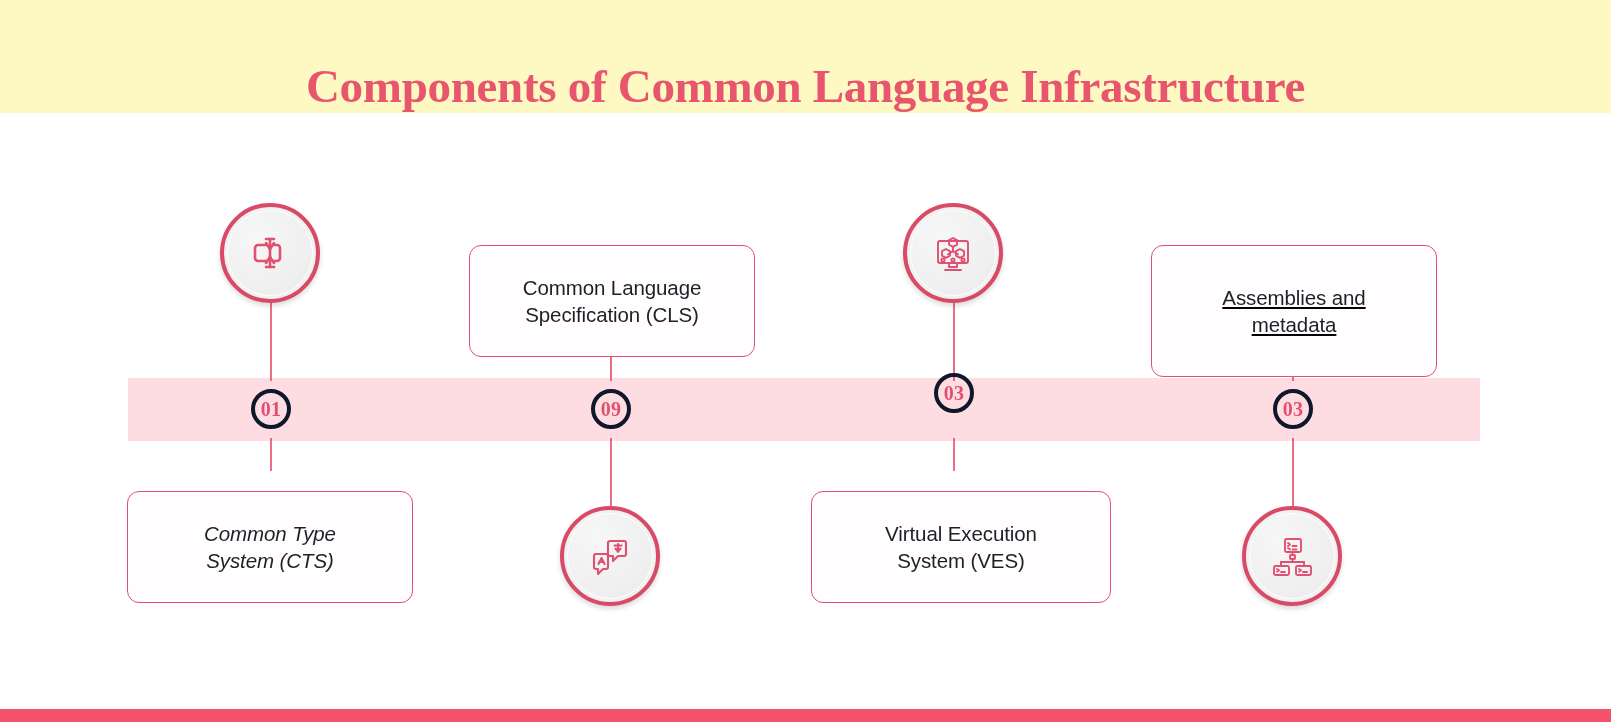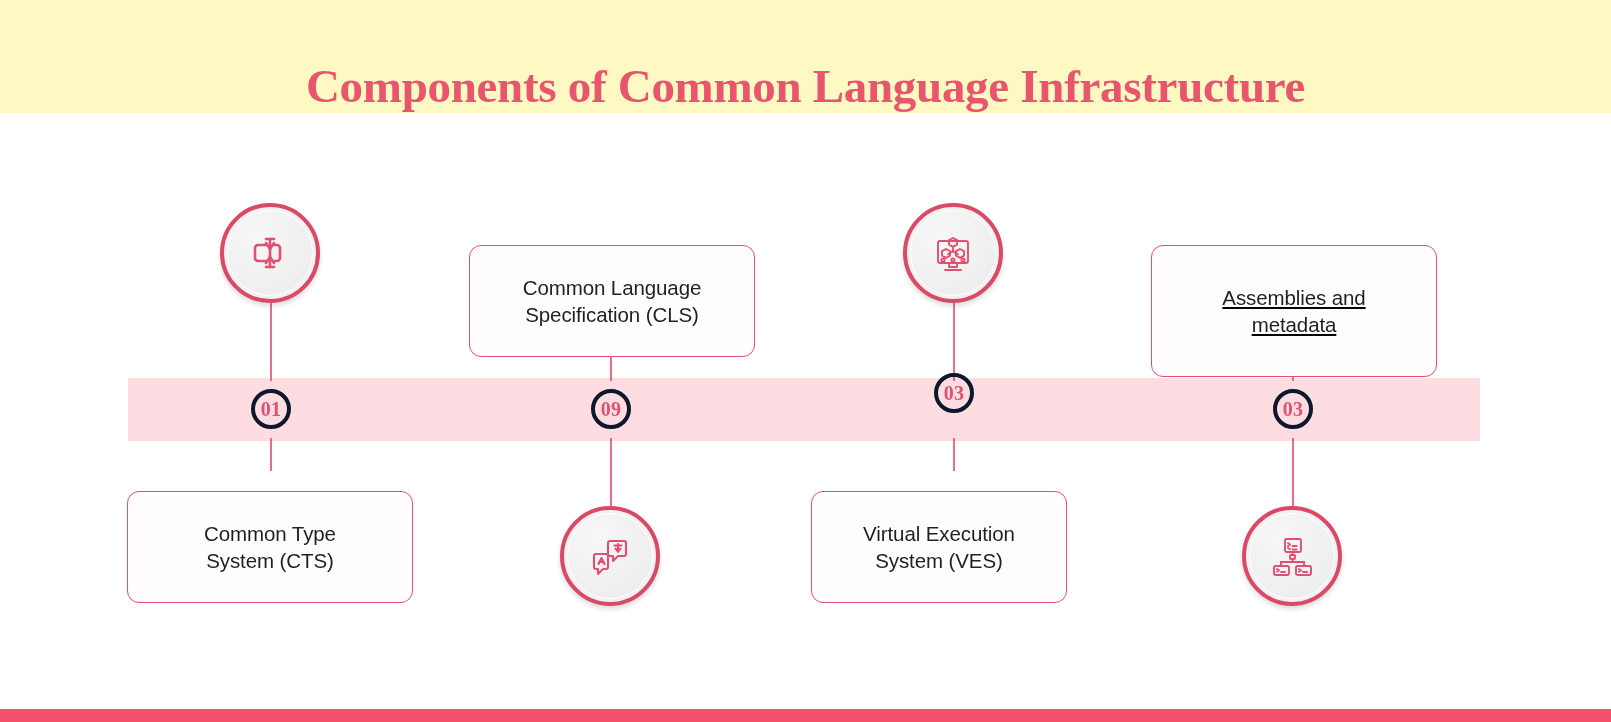--- a/index.html
+++ b/index.html
@@ -181,21 +181,21 @@
       <path d="M24 20 l4 -6"></path>
       <path d="M24 28 l-4 6"></path>
       <path d="M24 28 l4 6"></path>
     </svg>
   </div>
 
   <div class="num-badge" style="left:251px; top:276px;">
     <span>01</span>
   </div>
 
-  <div class="label-box" style="left:127px; top:358px; width:286px; height:112px;">
+  <div class="label-box" style="left:127px; top:358px; width:286px; height:112px;font-style:italic;">
     <div class="label-text">Common Type
 System (CTS)</div>
   </div>
 
   <div class="connector" style="left:610px; top:224px; height:44px;"></div>
 
   <div class="connector" style="left:610px; top:325px; height:70px;"></div>
 
   <div class="label-box" style="left:469px; top:112px; width:286px; height:112px;">
     <div class="label-text">Common Language
@@ -239,21 +239,21 @@
       <circle cx="14" cy="31" r="1.6"></circle>
       <circle cx="34" cy="31" r="1.6"></circle>
       <circle cx="24" cy="31" r="1.6"></circle>
     </svg>
   </div>
 
   <div class="num-badge" style="left:934px; top:260px;">
     <span>03</span>
   </div>
 
-  <div class="label-box" style="left:811px; top:358px; width:256px; height:112px;">
+  <div class="label-box" style="left:811px; top:358px; width:300px; height:112px;">
     <div class="label-text">Virtual Execution
 System (VES)</div>
   </div>
 
   <div class="connector" style="left:1292px; top:224px; height:44px;"></div>
   <div class="connector" style="left:1292px; top:325px; height:70px;"></div>
 
   <div class="label-box" style="left:1151px; top:112px; width:286px; height:132px;text-decoration:underline;">
     <div class="label-text">Assemblies and
 metadata</div>

